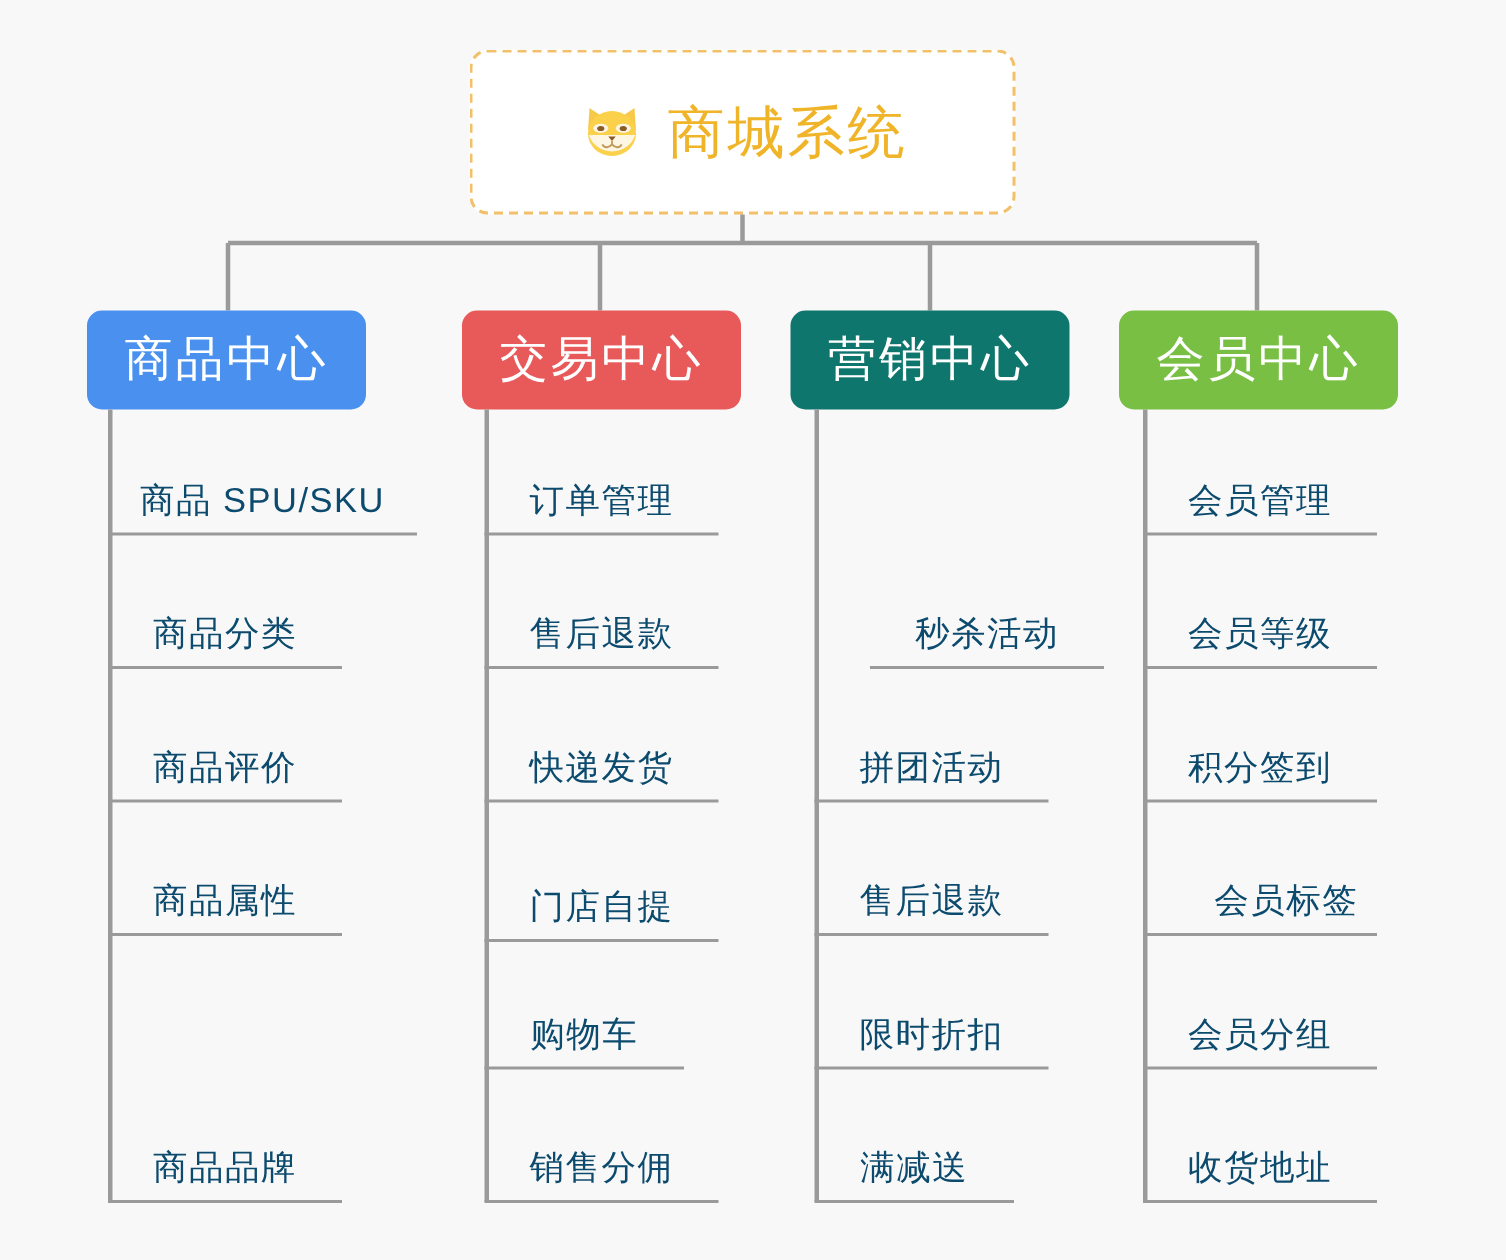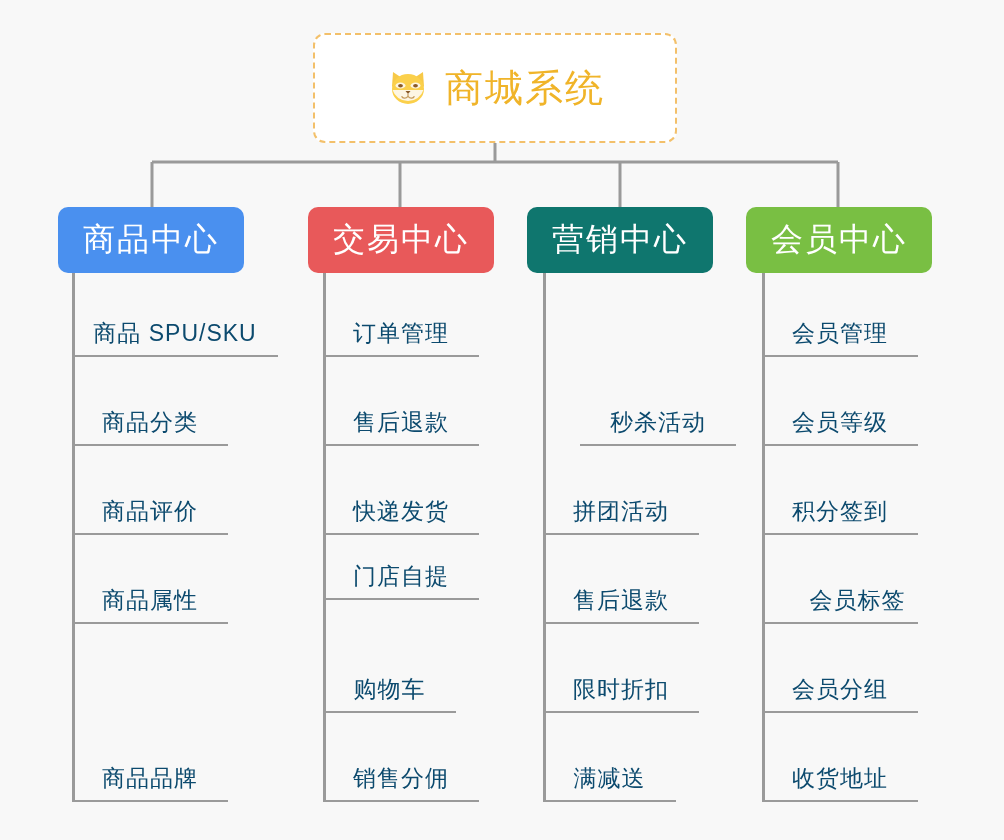--- a/index.html
+++ b/index.html
@@ -173,21 +173,21 @@
 
   <div class="leaf" style="left:323px; top:311px; width:156px;">
     <span class="leaf-label">订单管理</span>
   </div>
   <div class="leaf" style="left:323px; top:400px; width:156px;">
     <span class="leaf-label">售后退款</span>
   </div>
   <div class="leaf" style="left:323px; top:489px; width:156px;">
     <span class="leaf-label">快递发货</span>
   </div>
-  <div class="leaf" style="left:323px; top:554px; width:156px;">
+  <div class="leaf" style="left:323px; top:582px; width:156px;">
     <span class="leaf-label">门店自提</span>
   </div>
   <div class="leaf" style="left:323px; top:667px; width:133px;">
     <span class="leaf-label">购物车</span>
   </div>
   <div class="leaf" style="left:323px; top:756px; width:156px;">
     <span class="leaf-label">销售分佣</span>
   </div>
 
   <div class="cat-header" style="left:527px; top:207px; width:186px; background:#0f766e;">

